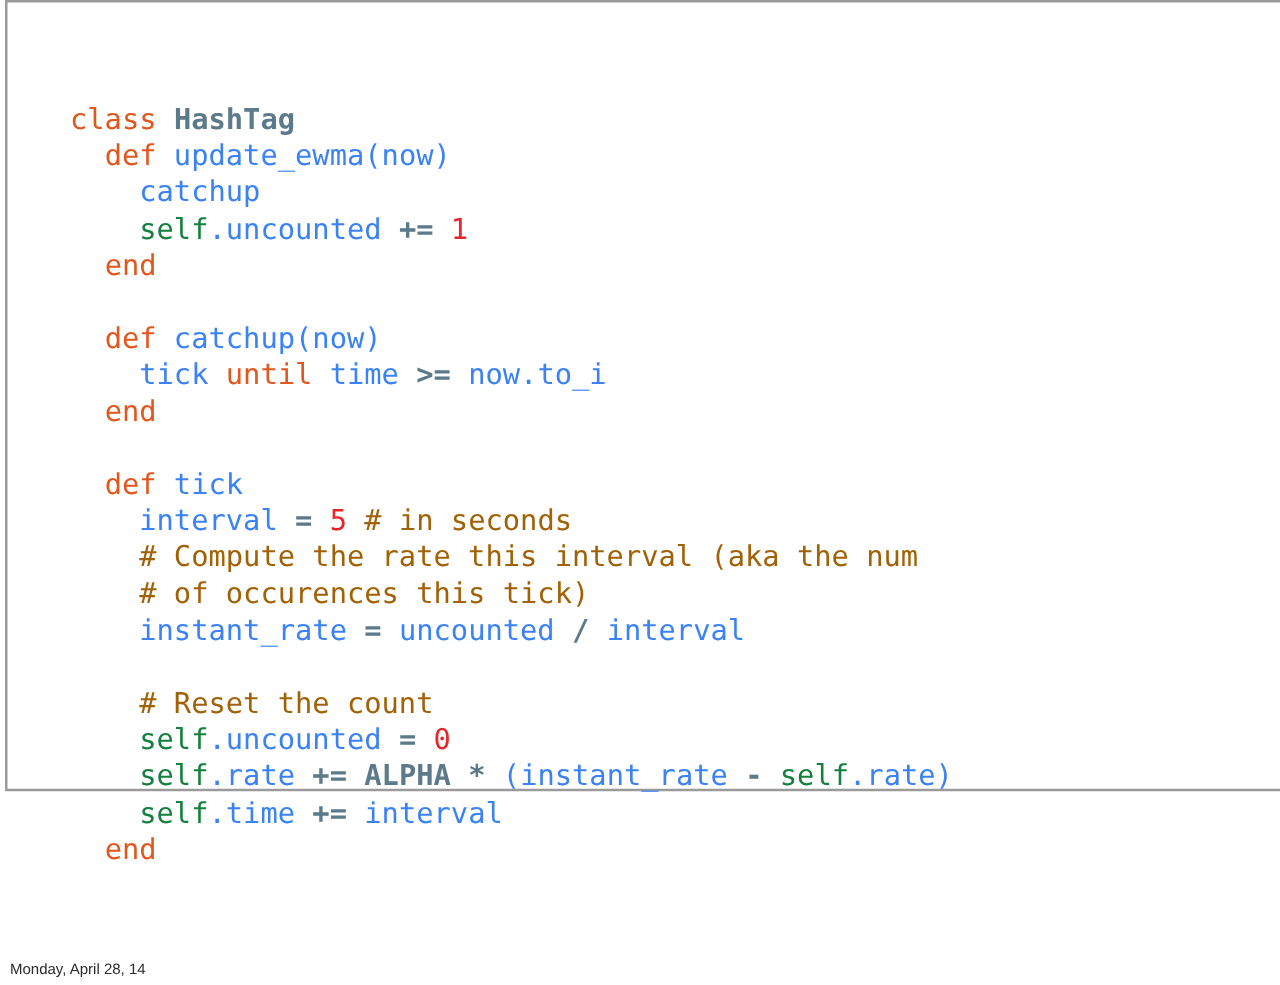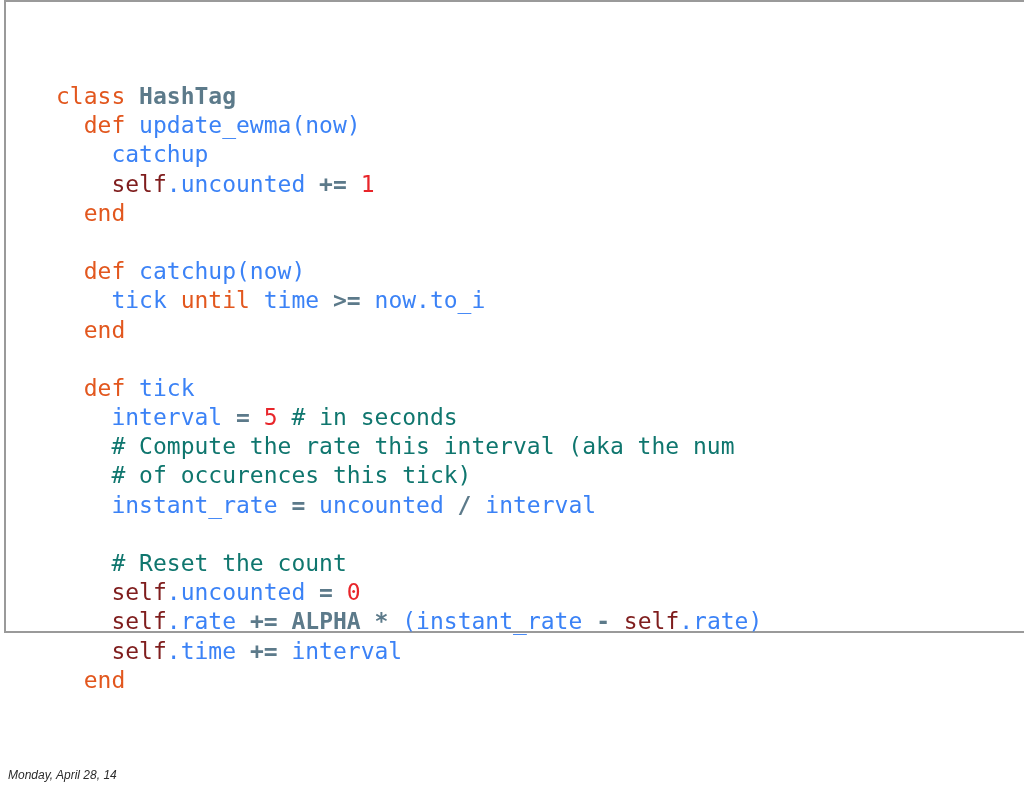--- a/index.html
+++ b/index.html
@@ -44,37 +44,36 @@
   .code-line {
     height: 29.2px;
     white-space: pre;
   }
   .code-line.blank {
     height: 29.2px;
   }
 
   
   .tok-kw       { color: #E2571E; }            
-  .tok-self     { color: #7f1d1d; }            
+  .tok-self     { color: #15803d; }            
   .tok-const    { color: #5C7A8A; font-weight: bold; }  
   .tok-plain    { color: #3b82f6; }            
   .tok-op       { color: #5C7A8A; font-weight: bold; }  
   .tok-num      { color: #E8252A; }            
-  .tok-comment  { color: #0f766e; }            
+  .tok-comment  { color: #a16207; }            
 
   
   #slide-footer {
     position: absolute;
     left: 8px;
     top: 768px;
     font-family: "Liberation Sans", sans-serif;
     font-size: 12px;
     color: #2b2b2b;
     white-space: nowrap;
-    font-style: italic;
   }
 </style>
 </head>
 <body>
 
 <div id="slide-frame">
   <pre id="code-block"><div class="code-line"><span class="tok-kw">class</span><span class="tok-plain"> </span><span class="tok-const">HashTag</span></div><div class="code-line">  <span class="tok-kw">def</span><span class="tok-plain"> update_ewma(now)</span></div><div class="code-line">    <span class="tok-plain">catchup</span></div><div class="code-line">    <span class="tok-self">self</span><span class="tok-plain">.uncounted </span><span class="tok-op">+=</span><span class="tok-plain"> </span><span class="tok-num">1</span></div><div class="code-line">  <span class="tok-kw">end</span></div><div class="code-line blank">&nbsp;</div><div class="code-line">  <span class="tok-kw">def</span><span class="tok-plain"> catchup(now)</span></div><div class="code-line">    <span class="tok-plain">tick </span><span class="tok-kw">until</span><span class="tok-plain"> time </span><span class="tok-op">&gt;=</span><span class="tok-plain"> now.to_i</span></div><div class="code-line">  <span class="tok-kw">end</span></div><div class="code-line blank">&nbsp;</div><div class="code-line">  <span class="tok-kw">def</span><span class="tok-plain"> tick</span></div><div class="code-line">    <span class="tok-plain">interval </span><span class="tok-op">=</span><span class="tok-plain"> </span><span class="tok-num">5</span><span class="tok-plain"> </span><span class="tok-comment"># in seconds</span></div><div class="code-line">    <span class="tok-comment"># Compute the rate this interval (aka the num</span></div><div class="code-line">    <span class="tok-comment"># of occurences this tick)</span></div><div class="code-line">    <span class="tok-plain">instant_rate </span><span class="tok-op">=</span><span class="tok-plain"> uncounted </span><span class="tok-op">/</span><span class="tok-plain"> interval</span></div><div class="code-line blank">&nbsp;</div><div class="code-line">    <span class="tok-comment"># Reset the count</span></div><div class="code-line">    <span class="tok-self">self</span><span class="tok-plain">.uncounted </span><span class="tok-op">=</span><span class="tok-plain"> </span><span class="tok-num">0</span></div><div class="code-line">    <span class="tok-self">self</span><span class="tok-plain">.rate </span><span class="tok-op">+=</span><span class="tok-plain"> </span><span class="tok-const">ALPHA</span><span class="tok-plain"> </span><span class="tok-op">*</span><span class="tok-plain"> (instant_rate </span><span class="tok-op">-</span><span class="tok-plain"> </span><span class="tok-self">self</span><span class="tok-plain">.rate)</span></div><div class="code-line">    <span class="tok-self">self</span><span class="tok-plain">.time </span><span class="tok-op">+=</span><span class="tok-plain"> interval</span></div><div class="code-line">  <span class="tok-kw">end</span></div></pre>
 </div>
 
 <div id="slide-footer">Monday, April 28, 14</div>

